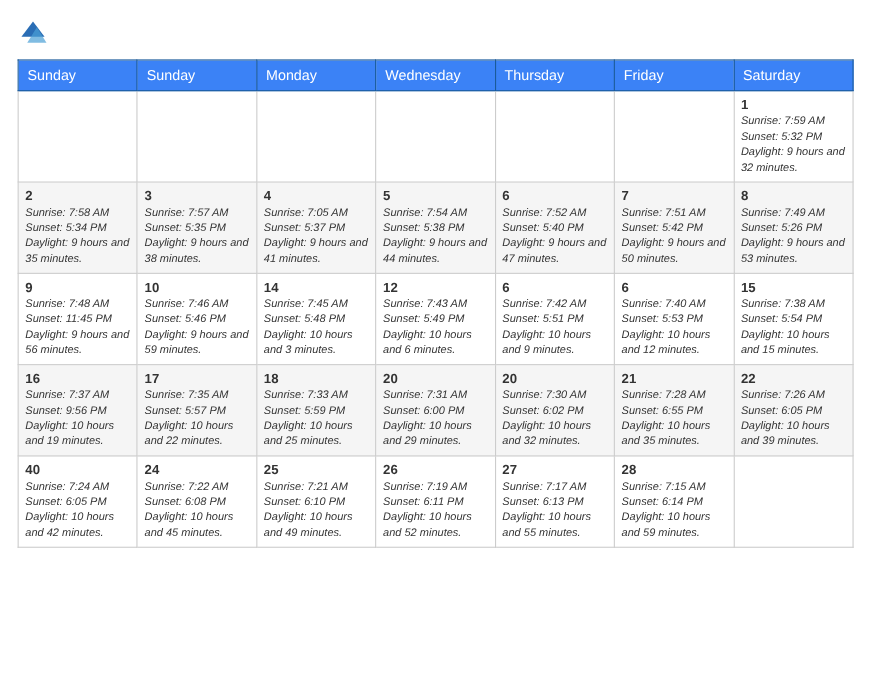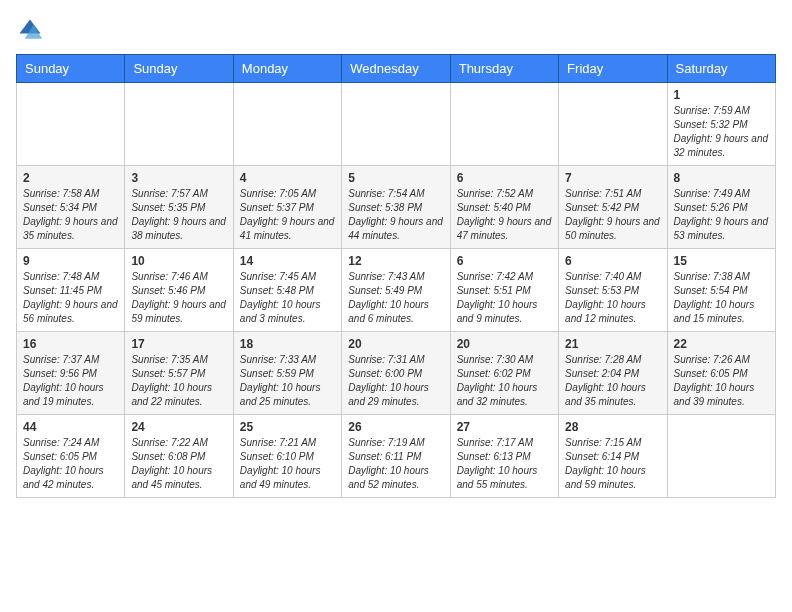--- a/index.html
+++ b/index.html
@@ -247,33 +247,33 @@
         </td>
         <td>
           <span class="day-num">20</span>
           <div class="day-info">Sunrise: 7:30 AM
 Sunset: 6:02 PM
 Daylight: 10 hours and 32 minutes.</div>
         </td>
         <td>
           <span class="day-num">21</span>
           <div class="day-info">Sunrise: 7:28 AM
-Sunset: 2:04 PM
+Sunset: 6:55 PM
 Daylight: 10 hours and 35 minutes.</div>
         </td>
         <td>
           <span class="day-num">22</span>
           <div class="day-info">Sunrise: 7:26 AM
 Sunset: 6:05 PM
 Daylight: 10 hours and 39 minutes.</div>
         </td>
       </tr>
       <tr>
         <td>
-          <span class="day-num">44</span>
+          <span class="day-num">40</span>
           <div class="day-info">Sunrise: 7:24 AM
 Sunset: 6:05 PM
 Daylight: 10 hours and 42 minutes.</div>
         </td>
         <td>
           <span class="day-num">24</span>
           <div class="day-info">Sunrise: 7:22 AM
 Sunset: 6:08 PM
 Daylight: 10 hours and 45 minutes.</div>
         </td>

